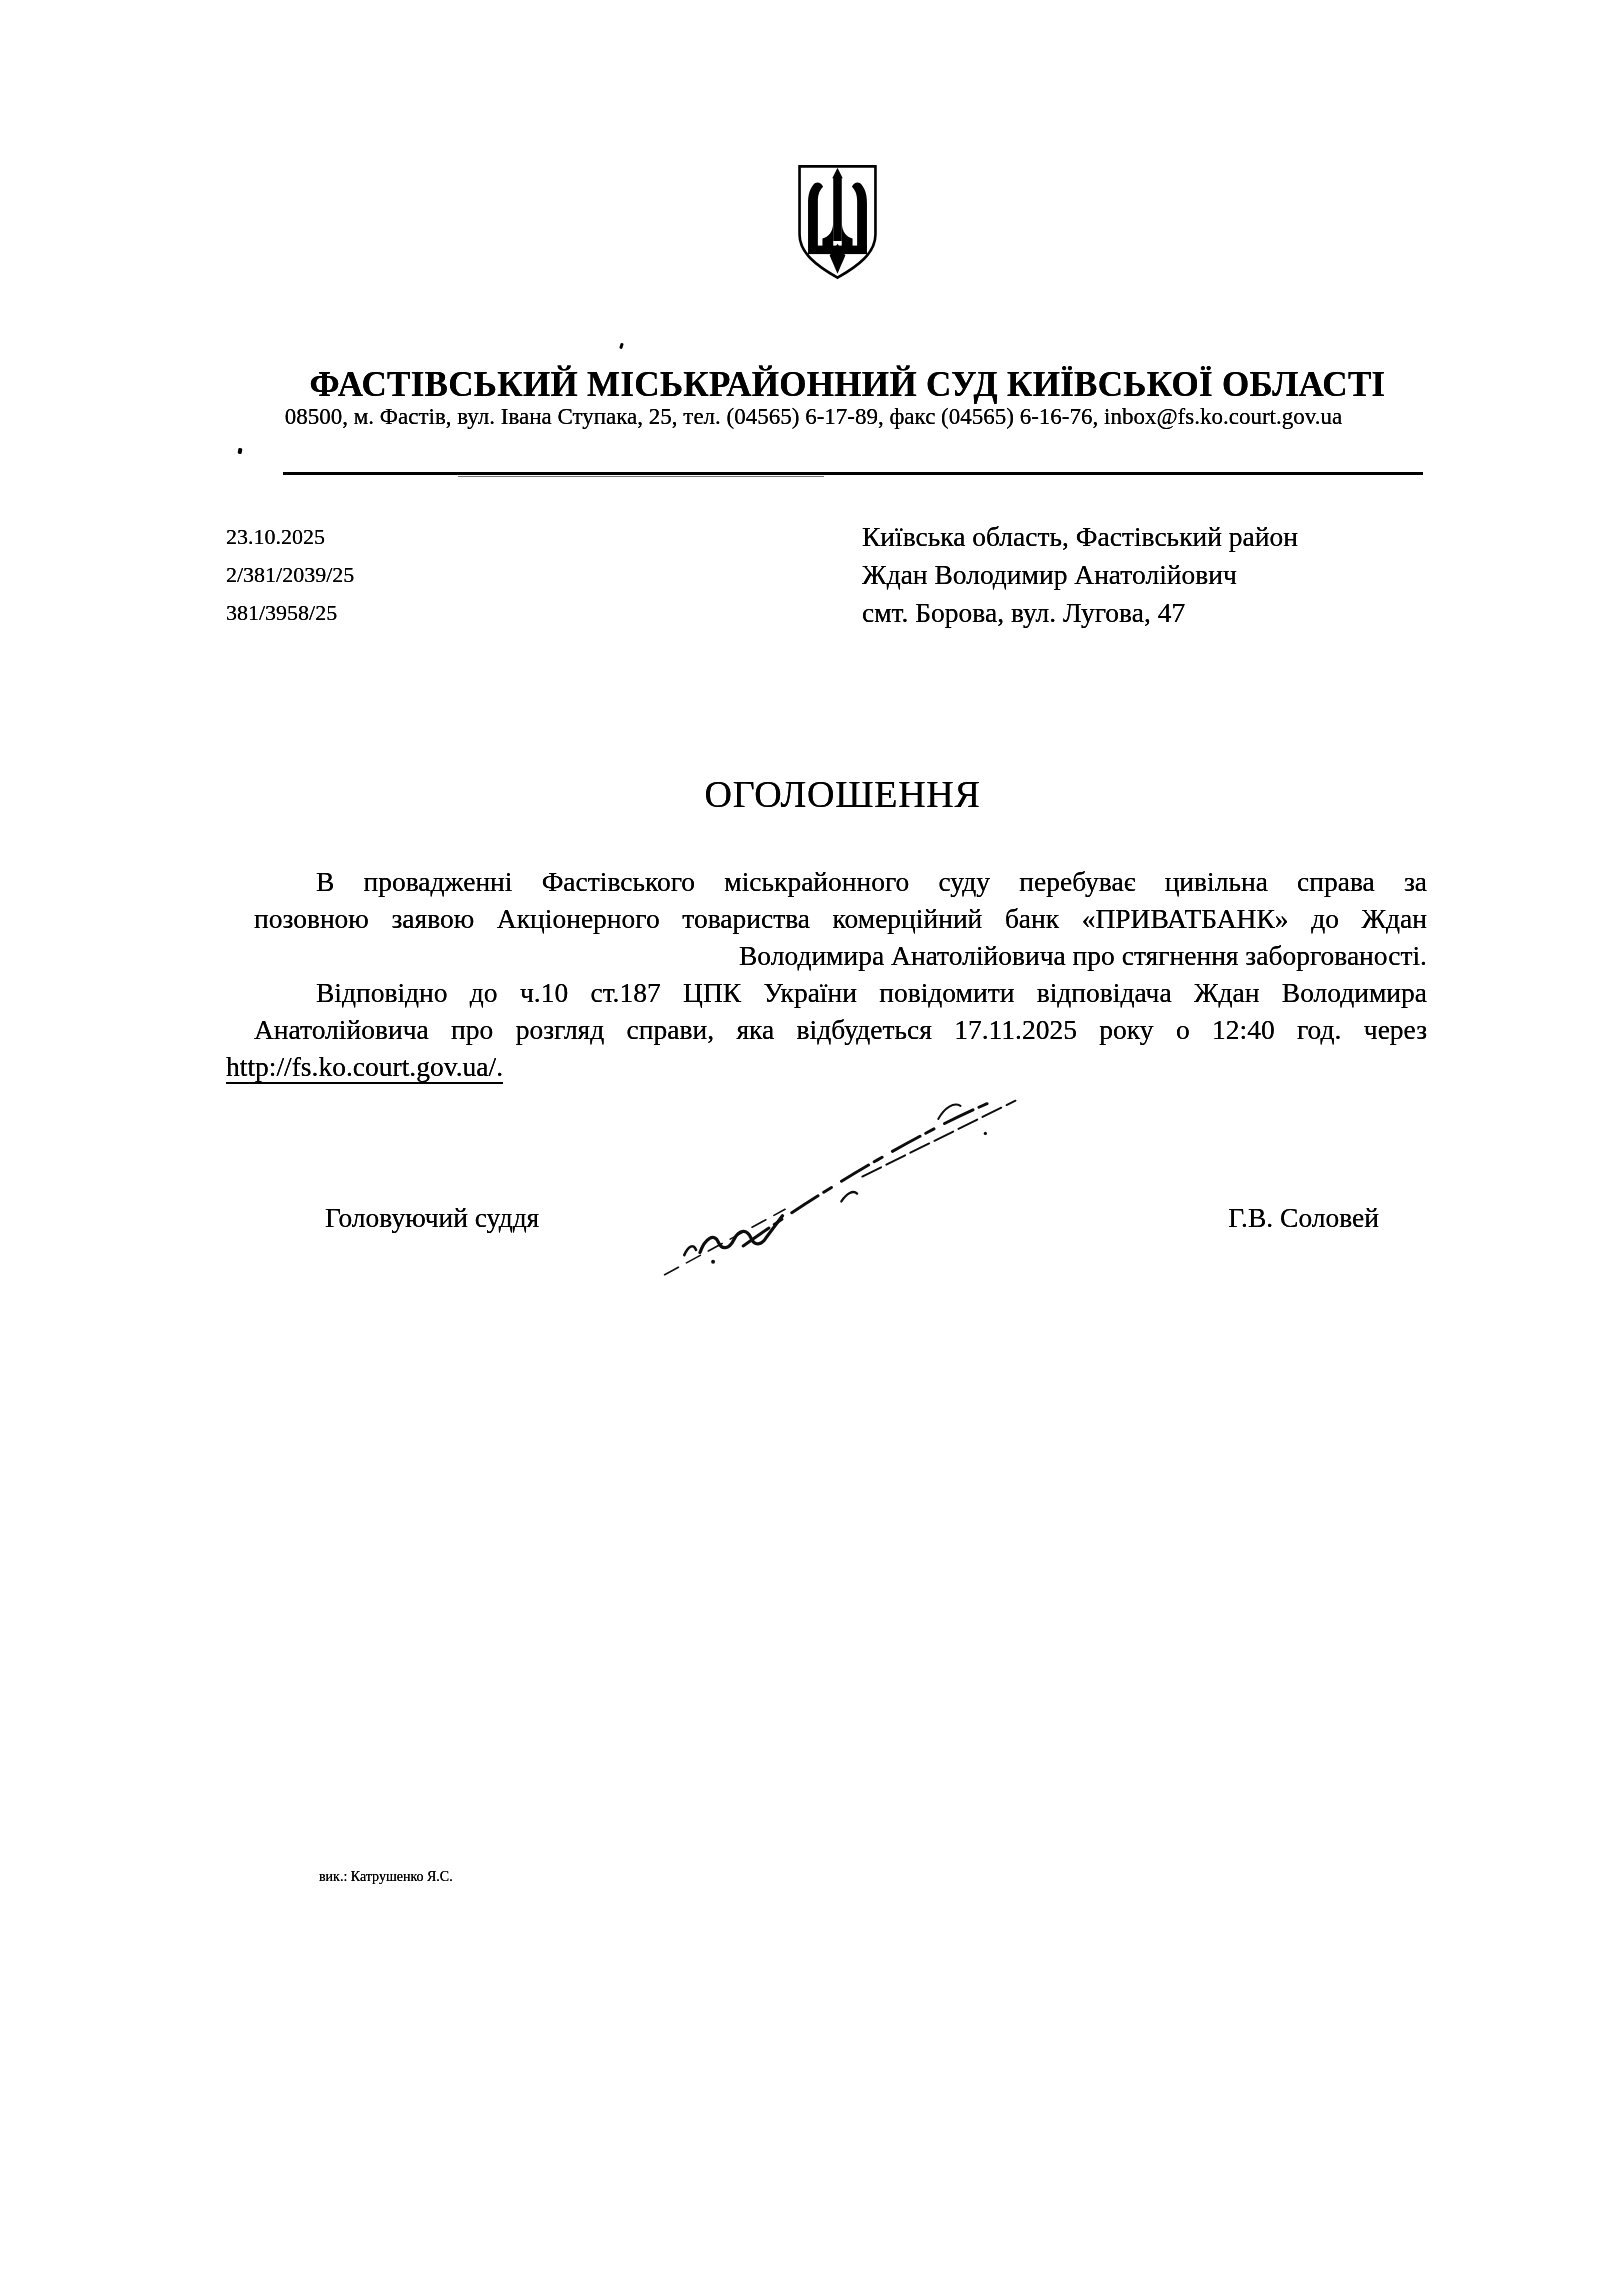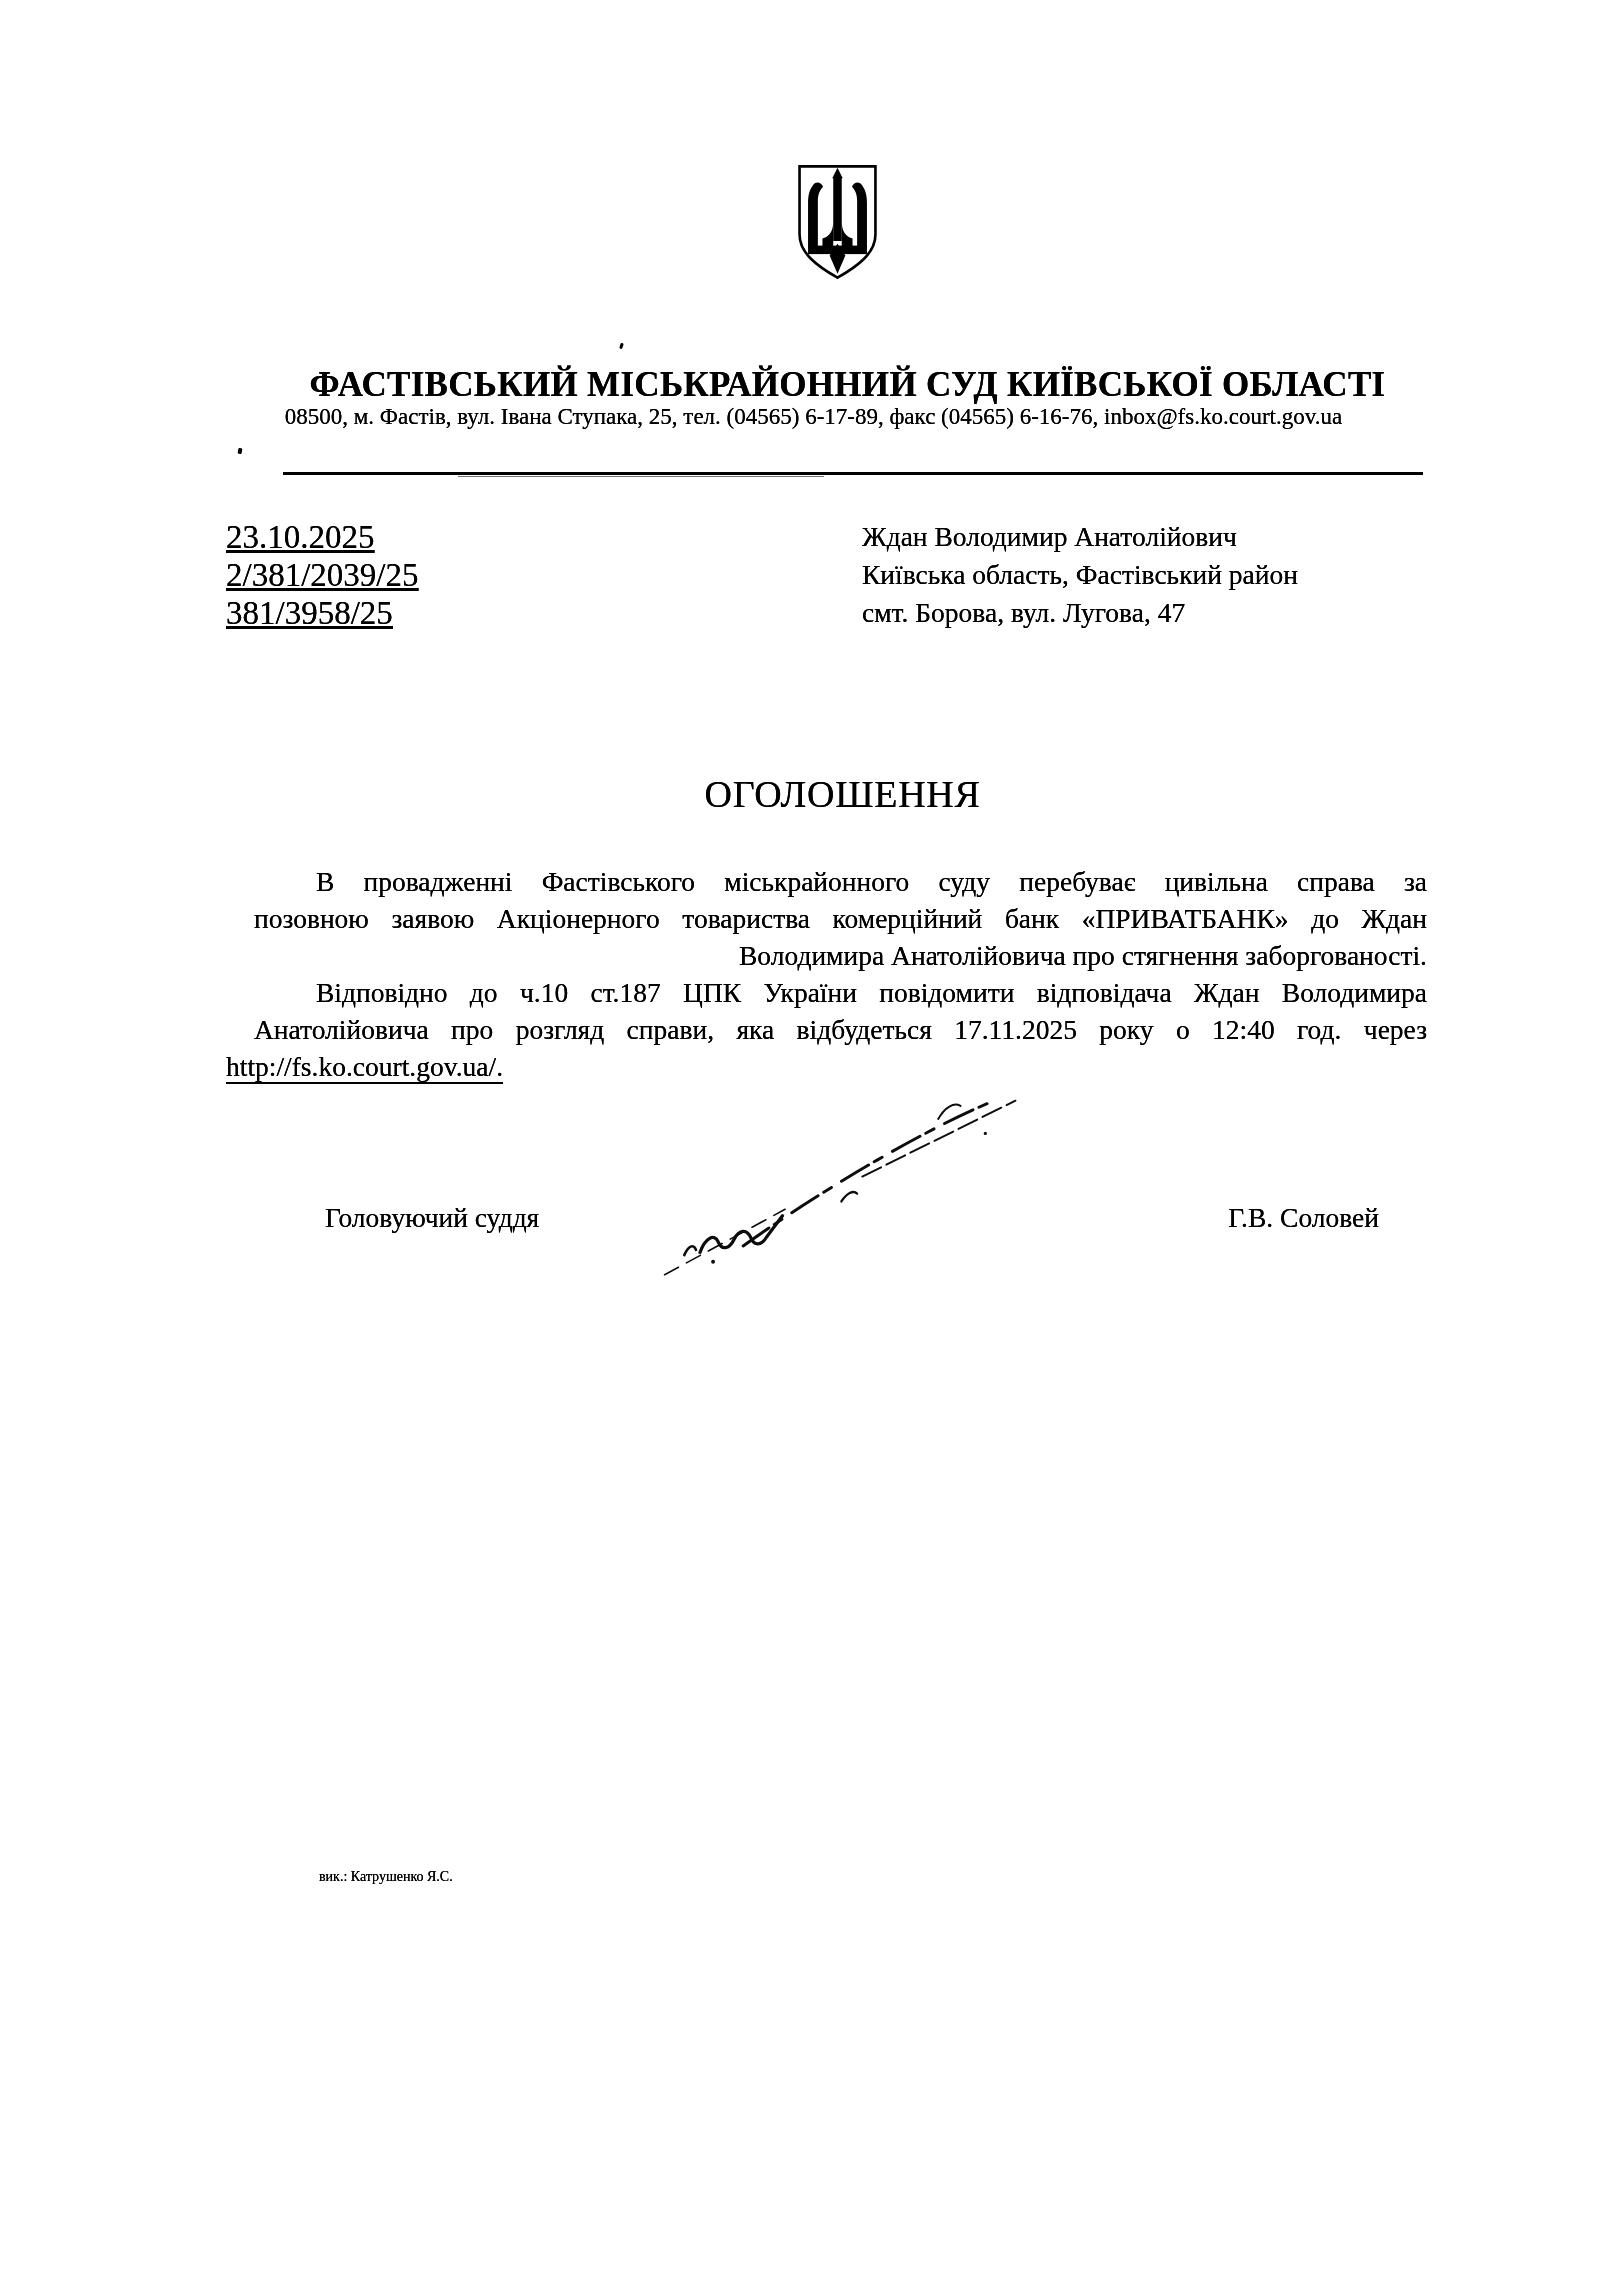--- a/index.html
+++ b/index.html
@@ -20,21 +20,21 @@
     text-align:center;font-weight:bold;font-size:35px;line-height:42px;
     letter-spacing:0.3px;white-space:nowrap;
   }
   .address{
     position:absolute;top:402px;left:2px;width:1623px;
     text-align:center;font-size:23px;line-height:30px;white-space:nowrap;
   }
   .divider{position:absolute;top:472px;left:283px;width:1140px;height:2.6px;background:#000;}
   .divider-echo{position:absolute;top:476px;left:458px;width:366px;height:1.3px;background:#000;opacity:.55;}
   
-  .meta-left{position:absolute;top:518px;left:226px;font-size:33px;line-height:38px;text-decoration:underline;}
+  .meta-left{position:absolute;top:518px;left:226px;font-size:22px;line-height:38px;}
   .meta-right{position:absolute;top:518px;left:862px;font-size:27.5px;line-height:38px;}
   
   .doc-title{
     position:absolute;top:773px;left:31px;width:1623px;
     text-align:center;font-size:38px;line-height:42px;letter-spacing:0.7px;
   }
   .body-block{position:absolute;top:863px;left:226px;width:1201px;font-size:27.5px;line-height:37px;}
   .jline{text-align:justify;text-align-last:justify;margin-left:28px;}
   .lline{text-align:right;}
   .indent{text-indent:62px;}
@@ -87,22 +87,22 @@
   <div class="address">08500, м. Фастів, вул. Івана Ступака, 25, тел. (04565) 6-17-89, факс (04565) 6-16-76, inbox@fs.ko.court.gov.ua</div>
   <div class="divider"></div>
   <div class="divider-echo"></div>
 
   <div class="meta-left">
     <div>23.10.2025</div>
     <div>2/381/2039/25</div>
     <div>381/3958/25</div>
   </div>
   <div class="meta-right">
+    <div>Київська область, Фастівський район</div>
     <div>Ждан Володимир Анатолійович</div>
-    <div>Київська область, Фастівський район</div>
     <div>смт. Борова, вул. Лугова, 47</div>
   </div>
 
   <div class="doc-title">ОГОЛОШЕННЯ</div>
 
   <div class="body-block">
     <div class="jline indent">В провадженні Фастівського міськрайонного суду перебуває цивільна справа за</div>
     <div class="jline">позовною заявою Акціонерного товариства комерційний банк «ПРИВАТБАНК» до Ждан</div>
     <div class="lline">Володимира Анатолійовича про стягнення заборгованості.</div>
     <div class="jline indent">Відповідно до ч.10 ст.187 ЦПК України повідомити відповідача Ждан Володимира</div>

